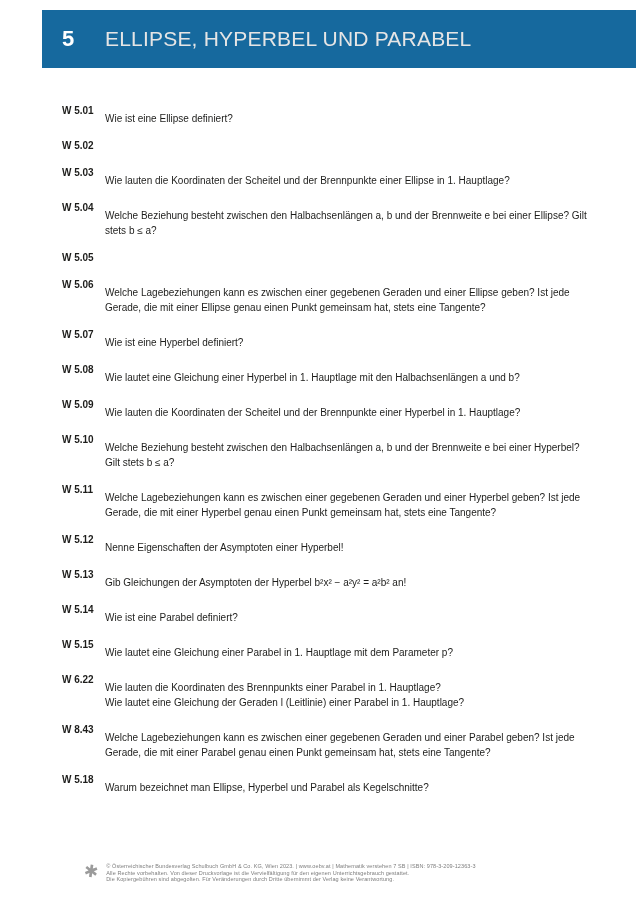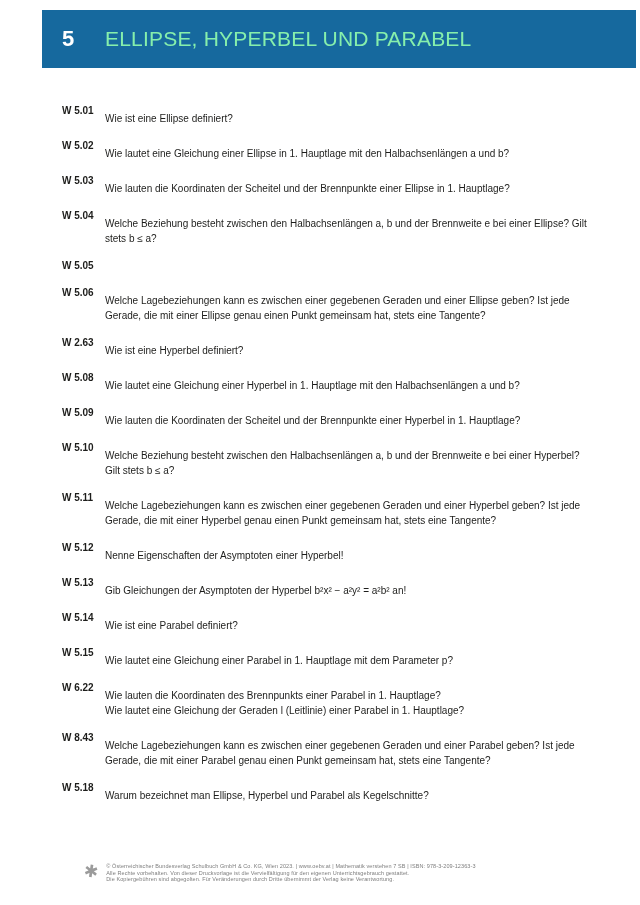--- a/index.html
+++ b/index.html
@@ -16,21 +16,21 @@
   .header-band {
     position:absolute; left:42px; right:4px; top:10px; height:58px;
     background:#16699e;
     display:flex; align-items:center;
   }
   .chapter-number {
     color:#ffffff; font-weight:bold; font-size:22px;
     margin-left:20px; width:43px; flex:none;
   }
   .chapter-title {
-    color:#86efac; font-size:21px; font-weight:400; letter-spacing:0.2px;
+    color:#e5e5e5; font-size:21px; font-weight:400; letter-spacing:0.2px;
   }
 
   
   .questions {
     position:absolute; top:103px; left:62px; width:530px;
   }
   .q-row { display:flex; margin-bottom:12px; }
   .q-label {
     flex:none; width:43px;
     font-weight:bold; font-size:10px; line-height:15px; color:#1d1d1b;
@@ -66,39 +66,38 @@
     <div class="chapter-title">ELLIPSE, HYPERBEL UND PARABEL</div>
   </div>
 
   <div class="questions">
       <div class="q-row">
         <span class="q-label">W 5.01</span>
         <span class="q-text">Wie ist eine Ellipse definiert?</span>
       </div>
       <div class="q-row">
         <span class="q-label">W 5.02</span>
-        <span class="q-text">Wie lautet eine Gleichung einer Ellipse in 1. Hauptlage mit den Halbachsenlängen a und b?</span>
       </div>
       <div class="q-row">
         <span class="q-label">W 5.03</span>
         <span class="q-text">Wie lauten die Koordinaten der Scheitel und der Brennpunkte einer Ellipse in 1. Hauptlage?</span>
       </div>
       <div class="q-row">
         <span class="q-label">W 5.04</span>
         <span class="q-text">Welche Beziehung besteht zwischen den Halbachsenlängen a, b und der Brennweite e bei einer Ellipse? Gilt stets b ≤ a?</span>
       </div>
       <div class="q-row">
         <span class="q-label">W 5.05</span>
       </div>
       <div class="q-row">
         <span class="q-label">W 5.06</span>
         <span class="q-text">Welche Lagebeziehungen kann es zwischen einer gegebenen Geraden und einer Ellipse geben? Ist jede Gerade, die mit einer Ellipse genau einen Punkt gemeinsam hat, stets eine Tangente?</span>
       </div>
       <div class="q-row">
-        <span class="q-label">W 2.63</span>
+        <span class="q-label">W 5.07</span>
         <span class="q-text">Wie ist eine Hyperbel definiert?</span>
       </div>
       <div class="q-row">
         <span class="q-label">W 5.08</span>
         <span class="q-text">Wie lautet eine Gleichung einer Hyperbel in 1. Hauptlage mit den Halbachsenlängen a und b?</span>
       </div>
       <div class="q-row">
         <span class="q-label">W 5.09</span>
         <span class="q-text">Wie lauten die Koordinaten der Scheitel und der Brennpunkte einer Hyperbel in 1. Hauptlage?</span>
       </div>

